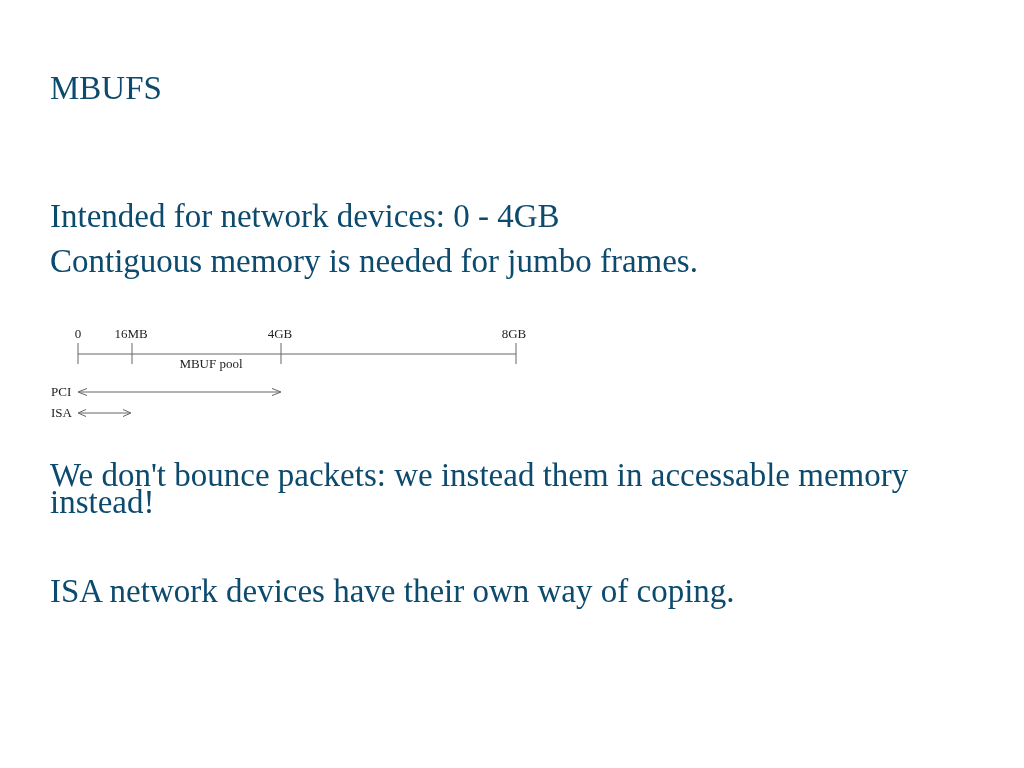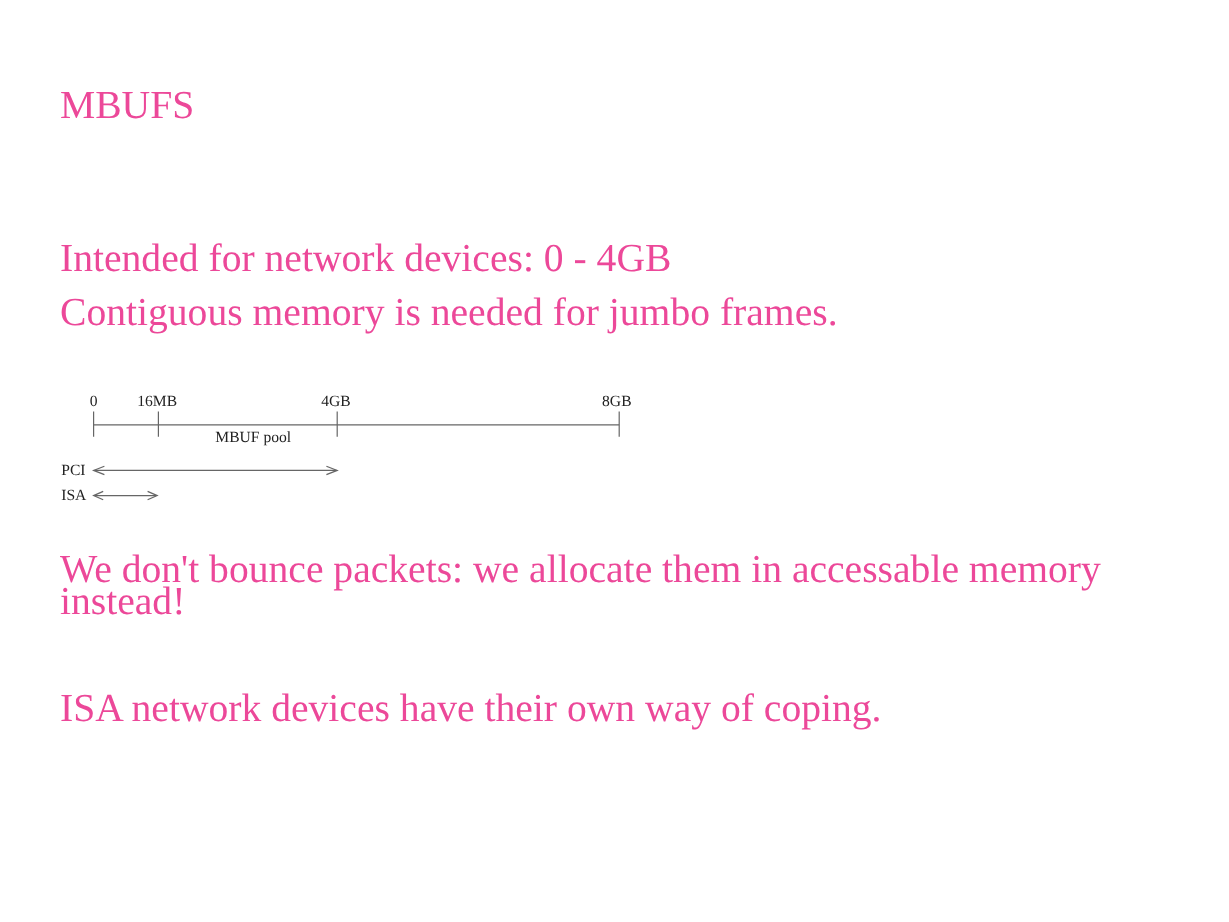--- a/index.html
+++ b/index.html
@@ -15,21 +15,21 @@
     overflow: hidden;
     font-family: "Liberation Serif", "DejaVu Serif", serif;
     color: #000000;
   }
   .line {
     position: absolute;
     left: 50px;
     font-size: 33px;
     line-height: 1;
     white-space: pre;
-    color: #ec4899;
+    color: #0c4a6e;
   }
   .t-title     { top: 72px;  }
   .t-used      { top: 140px; }
   .t-intended  { top: 200px; }
   .t-contig    { top: 245px; }
   .t-bounce1   { top: 459px; }
   .t-bounce2   { top: 486px; }
   .t-isa1      { top: 575px; }
   .t-isa2      { top: 606px; }
   .diagram {
@@ -50,21 +50,21 @@
 </style>
 </head>
 <body>
 
 <div class="slide">
 
   <div class="line t-title"></div>
   <div class="line t-title">MBUFS</div>
   <div class="line t-intended">Intended for network devices: 0 - 4GB</div>
   <div class="line t-contig">Contiguous memory is needed for jumbo frames.</div>
-  <div class="line t-bounce1">We don't bounce packets: we allocate them in accessable memory</div>
+  <div class="line t-bounce1">We don't bounce packets: we instead them in accessable memory</div>
   <div class="line t-bounce2">instead!</div>
   <div class="line t-isa1">ISA network devices have their own way of coping.</div>
 
   <svg class="diagram" width="500" height="105" viewBox="0 0 500 105">
 
     <line class="stroke" x1="38" y1="34" x2="476" y2="34"></line>
 
     <line class="stroke" x1="38" y1="23" x2="38" y2="44"></line>
     <line class="stroke" x1="92" y1="23" x2="92" y2="44"></line>
     <line class="stroke" x1="241" y1="23" x2="241" y2="44"></line>

